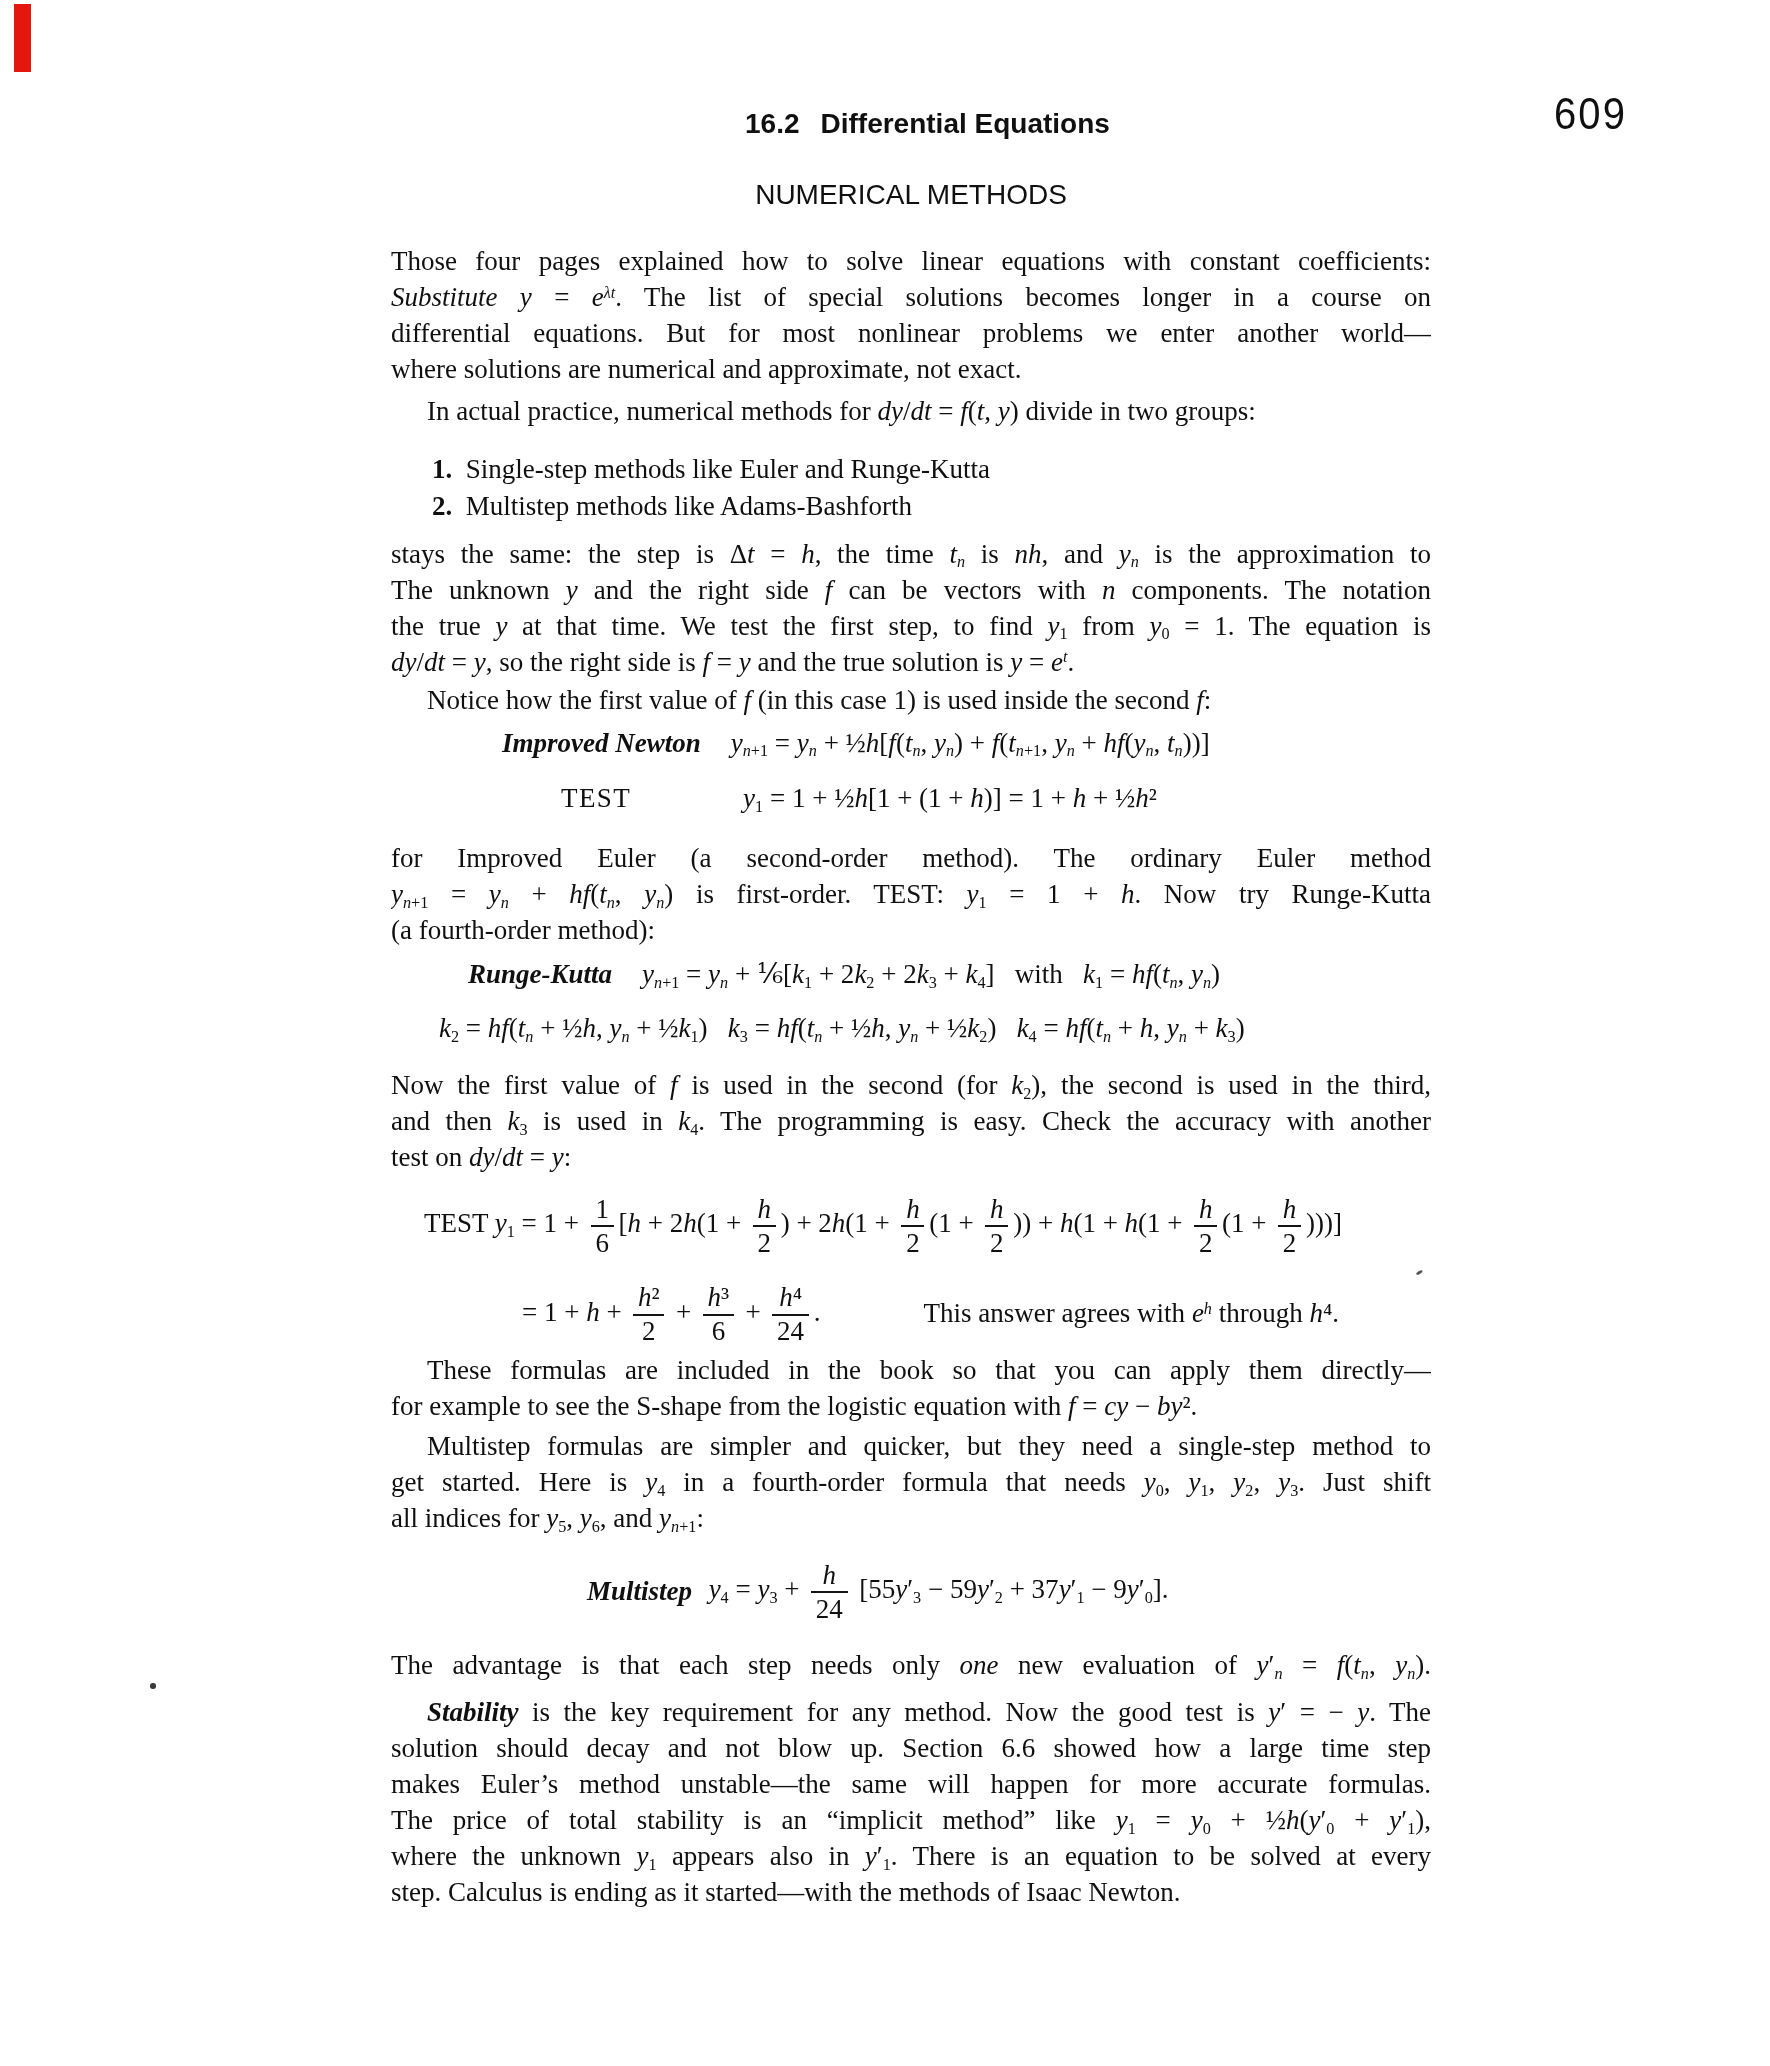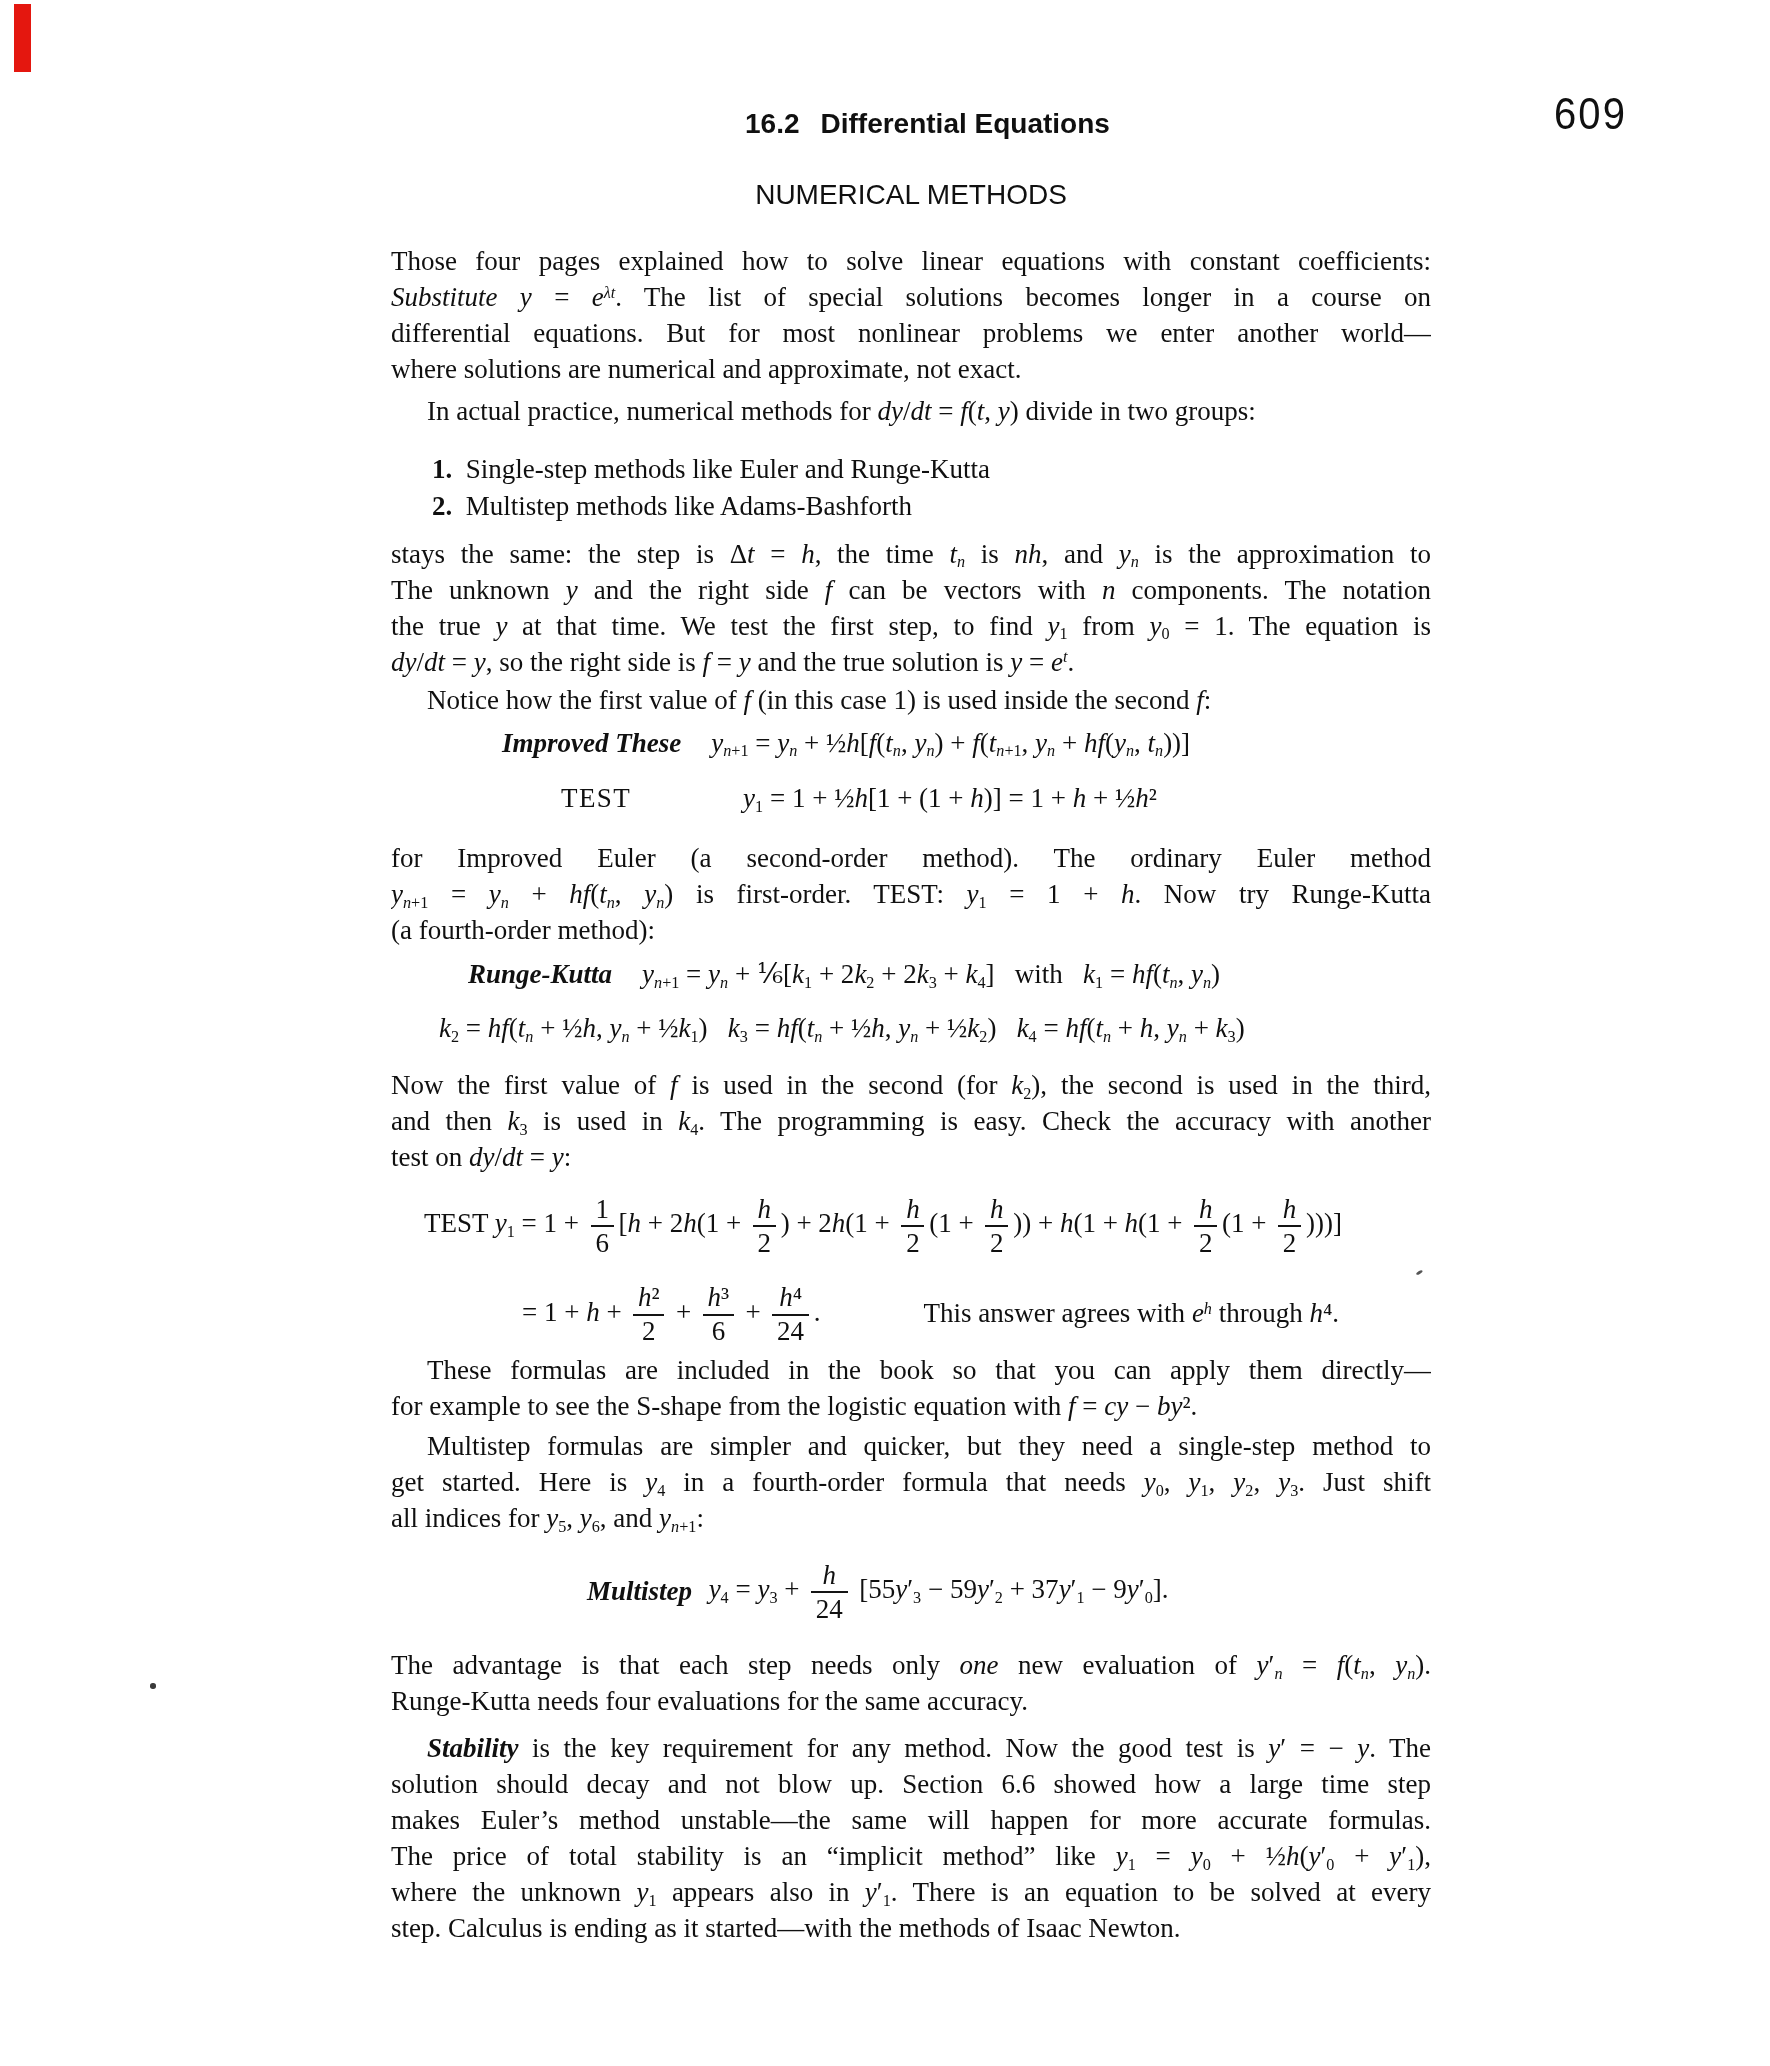--- a/index.html
+++ b/index.html
@@ -89,21 +89,21 @@
         <div class="line">The unknown <i>y</i> and the right side <i>f</i> can be vectors with <i>n</i> components. The notation</div>
         <div class="line">the true <i>y</i> at that time. We test the first step, to find <i>y</i><sub>1</sub> from <i>y</i><sub>0</sub> = 1. The equation is</div>
         <div class="line last"><i>dy</i>/<i>dt</i> = <i>y</i>, so the right side is <i>f</i> = <i>y</i> and the true solution is <i>y</i> = <i>e</i><sup><i>t</i></sup>.</div>
       </div>
 
     <div class="para mt4">
         <div class="line last indent">Notice how the first value of <i>f</i> (in this case 1) is used inside the second <i>f</i>:</div>
       </div>
 
     <div class="formula f-ie mt12">
-      <span class="lab-bi">Improved These</span><span class="mform"><i>y</i><sub><i>n</i>+1</sub> = <i>y</i><sub><i>n</i></sub> + ½<i>h</i>[<i>f</i>(<i>t</i><sub><i>n</i></sub>, <i>y</i><sub><i>n</i></sub>) + <i>f</i>(<i>t</i><sub><i>n</i>+1</sub>, <i>y</i><sub><i>n</i></sub> + <i>hf</i>(<i>y</i><sub><i>n</i></sub>, <i>t</i><sub><i>n</i></sub>))]</span>
+      <span class="lab-bi">Improved Newton</span><span class="mform"><i>y</i><sub><i>n</i>+1</sub> = <i>y</i><sub><i>n</i></sub> + ½<i>h</i>[<i>f</i>(<i>t</i><sub><i>n</i></sub>, <i>y</i><sub><i>n</i></sub>) + <i>f</i>(<i>t</i><sub><i>n</i>+1</sub>, <i>y</i><sub><i>n</i></sub> + <i>hf</i>(<i>y</i><sub><i>n</i></sub>, <i>t</i><sub><i>n</i></sub>))]</span>
     </div>
 
     <div class="formula f-test mt24">
       <span class="lab-rm">TEST</span><span class="mform"><i>y</i><sub>1</sub> = 1 + ½<i>h</i>[1 + (1 + <i>h</i>)] = 1 + <i>h</i> + ½<i>h</i>²</span>
     </div>
 
     <div class="para mt28">
         <div class="line">for Improved Euler (a second-order method). The ordinary Euler method</div>
         <div class="line"><i>y</i><sub><i>n</i>+1</sub> = <i>y</i><sub><i>n</i></sub> + <i>hf</i>(<i>t</i><sub><i>n</i></sub>, <i>y</i><sub><i>n</i></sub>) is first-order. TEST: <i>y</i><sub>1</sub> = 1 + <i>h</i>. Now try Runge-Kutta</div>
         <div class="line last">(a fourth-order method):</div>
@@ -143,21 +143,20 @@
         <div class="line last">all indices for <i>y</i><sub>5</sub>, <i>y</i><sub>6</sub>, and <i>y</i><sub><i>n</i>+1</sub>:</div>
       </div>
 
     <div class="formula f-ms mt10">
       <span class="lab-bi">Multistep</span>
         <span><span class="mform"><i>y</i><sub>4</sub> = <i>y</i><sub>3</sub> + </span><span class="frac"><span class="top"><i>h</i></span><span class="bot">24</span></span><span class="mform"> [55<i>y</i>′<sub>3</sub> − 59<i>y</i>′<sub>2</sub> + 37<i>y</i>′<sub>1</sub> − 9<i>y</i>′<sub>0</sub>].</span></span>
     </div>
 
     <div class="para mt10">
         <div class="line">The advantage is that each step needs only <i>one</i> new evaluation of <i>y</i>′<sub><i>n</i></sub> = <i>f</i>(<i>t</i><sub><i>n</i></sub>, <i>y</i><sub><i>n</i></sub>).</div>
-        <div class="line last">Runge-Kutta needs four evaluations for the same accuracy.</div>
       </div>
 
     <div class="para mt16">
         <div class="line indent"><b><i>Stability</i></b> is the key requirement for any method. Now the good test is <i>y</i>′ = − <i>y</i>. The</div>
         <div class="line">solution should decay and not blow up. Section 6.6 showed how a large time step</div>
         <div class="line">makes Euler’s method unstable—the same will happen for more accurate formulas.</div>
         <div class="line">The price of total stability is an “implicit method” like <i>y</i><sub>1</sub> = <i>y</i><sub>0</sub> + ½<i>h</i>(<i>y</i>′<sub>0</sub> + <i>y</i>′<sub>1</sub>),</div>
         <div class="line">where the unknown <i>y</i><sub>1</sub> appears also in <i>y</i>′<sub>1</sub>. There is an equation to be solved at every</div>
         <div class="line last">step. Calculus is ending as it started—with the methods of Isaac Newton.</div>
       </div>

